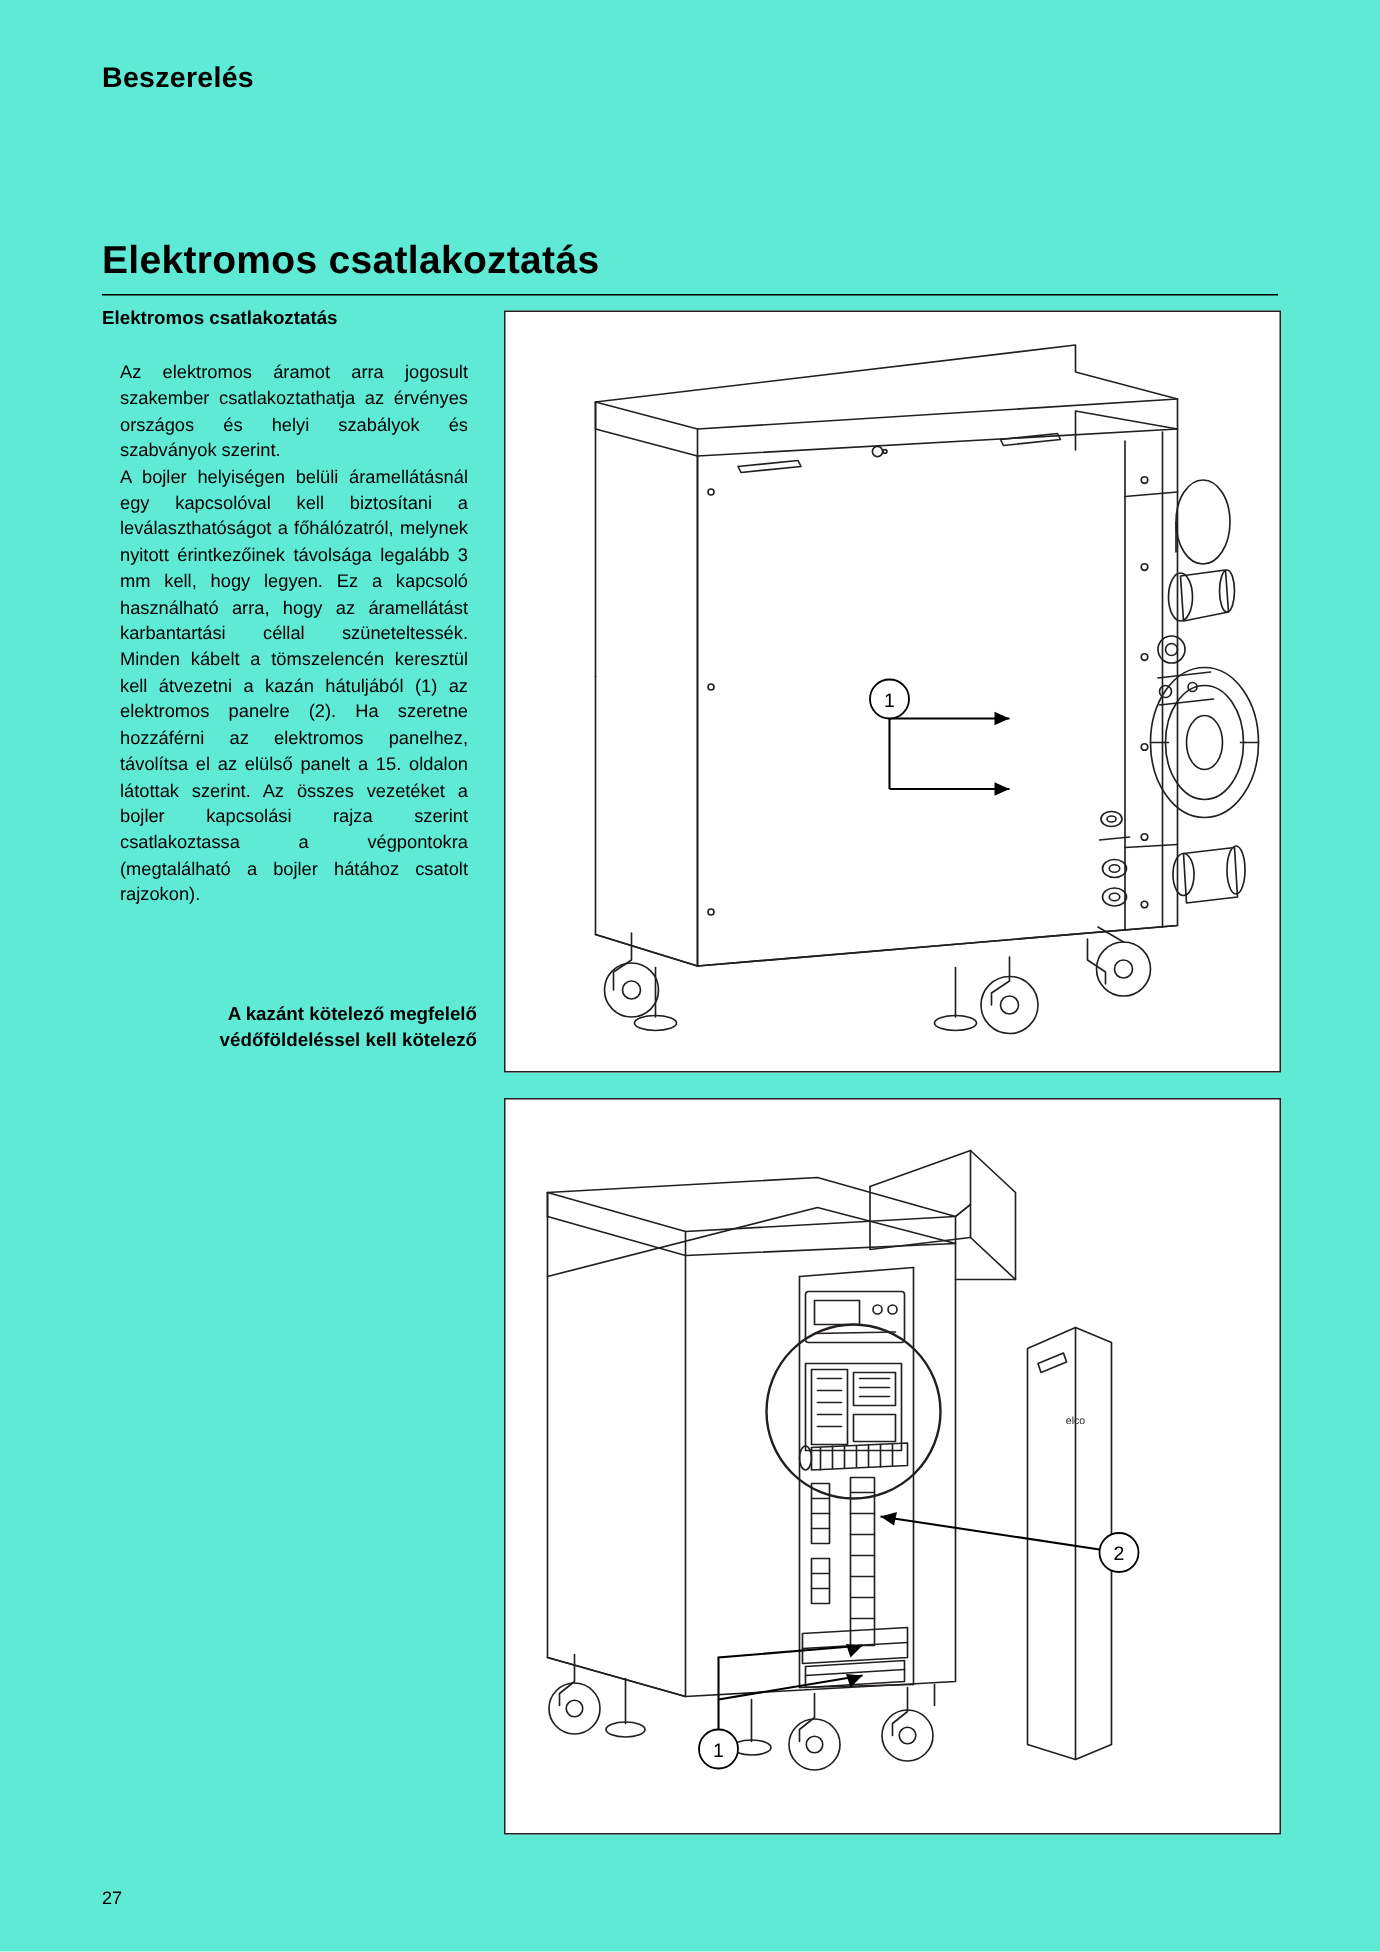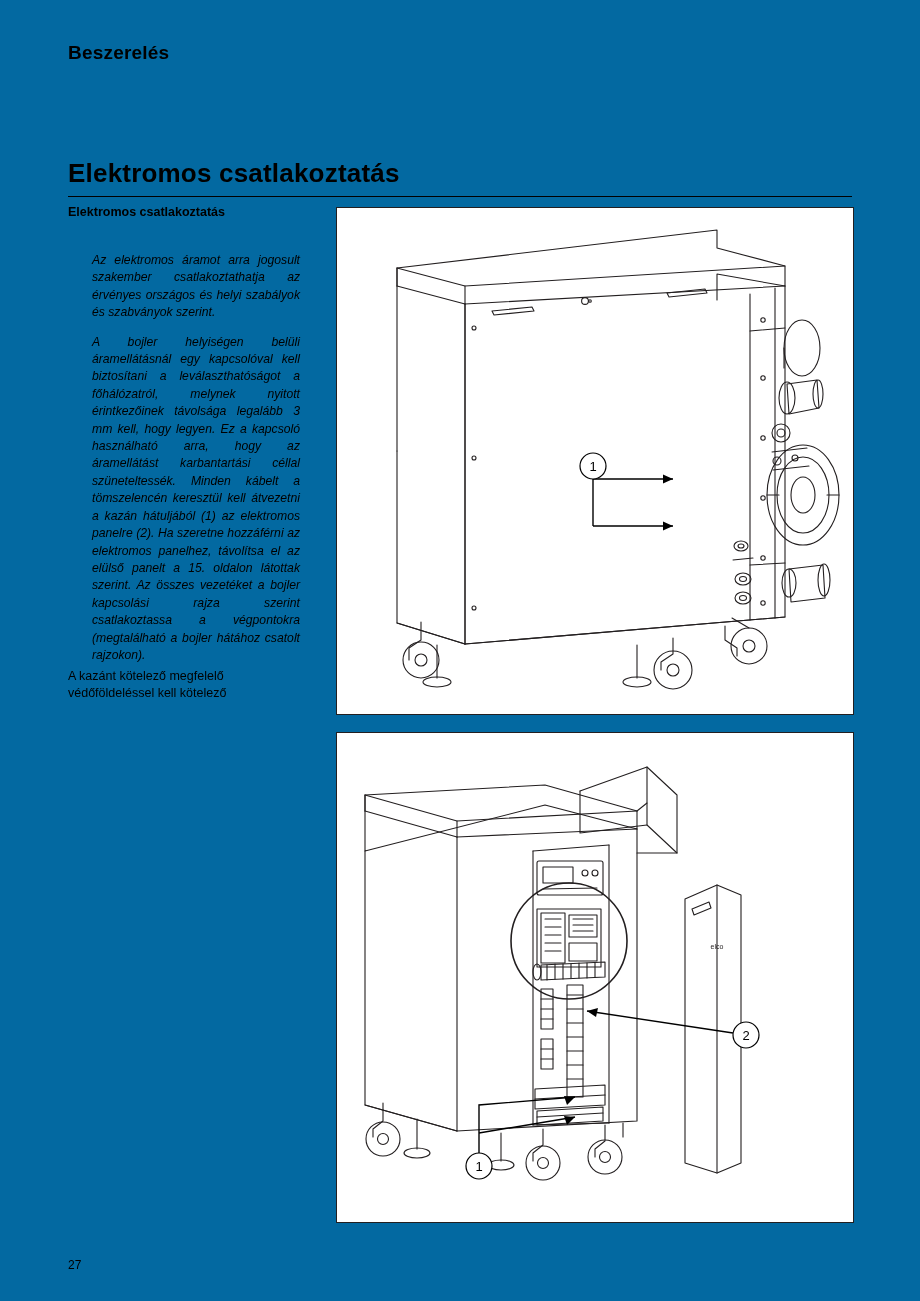--- a/index.html
+++ b/index.html
@@ -8,21 +8,21 @@
     background: #ffffff;
   }
   body {
     font-family: "Liberation Sans", sans-serif;
     color: #000000;
   }
   .page {
     position: relative;
     width: 920px;
     height: 1301px;
-    background: #0369a1;
+    background: #5eead4;
     overflow: hidden;
   }
   .running-head {
     position: absolute;
     left: 68px;
     top: 42px;
     font-size: 19px;
     font-weight: bold;
     letter-spacing: 0.2px;
     color: #000;
@@ -56,31 +56,31 @@
     left: 80px;
     top: 240px;
     width: 232px;
     font-size: 12.2px;
     line-height: 17.4px;
     text-align: justify;
     text-justify: inter-word;
     hyphens: manual;
   }
   .body-col p {
-    margin: 12px;
-    font-style: italic;
+    margin: 0;
   }
   .note-bold {
     position: absolute;
     left: 68px;
     top: 668px;
     width: 250px;
     font-size: 12.5px;
-    font-weight: normal;
+    font-weight: bold;
     line-height: 17px;
+    text-align: right;
   }
 
   
   .fig {
     position: absolute;
     border: 1px solid #231f20;
     background: #fff;
     overflow: hidden;
   }
   #fig-1 {

